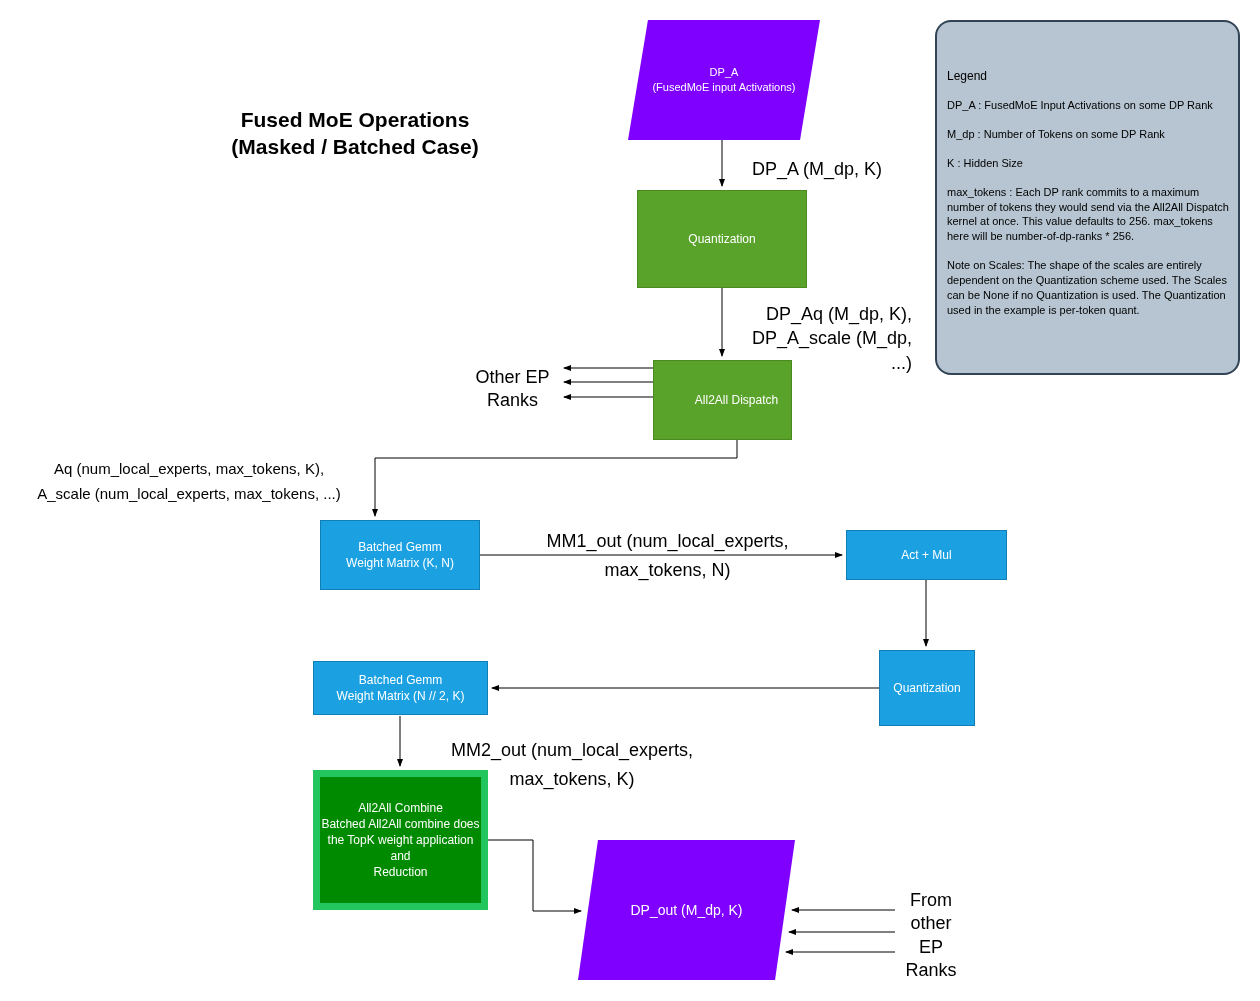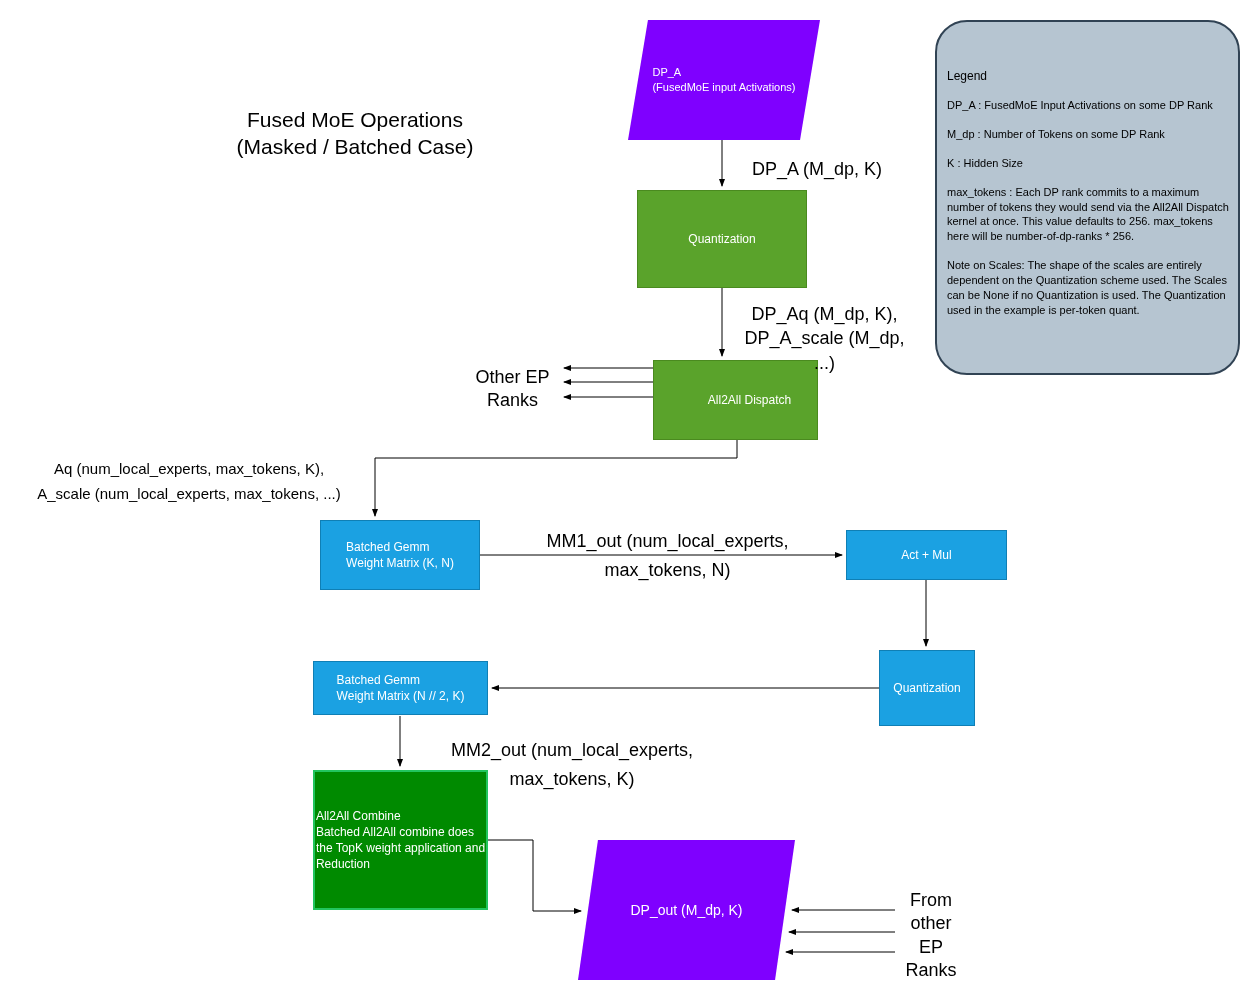--- a/index.html
+++ b/index.html
@@ -8,65 +8,65 @@
     width:1260px;height:1001px;
     font-family:"Liberation Sans", sans-serif;
     color:#000;
     overflow:hidden;
     background:#ffffff;
   }
   .arrows{position:absolute;left:0;top:0;z-index:1;}
   .node{
     position:absolute;z-index:2;
     display:flex;align-items:center;justify-content:center;
-    text-align:left;color:#ffffff;
+    text-align:center;color:#ffffff;
     font-size:12px;line-height:1.35;
     white-space:pre-line;
     box-sizing:border-box;
   }
   .rect-green{background:#5aa32b;border:1px solid #4a8a1f;}
   .rect-blue{background:#1ba1e2;border:1px solid #0f7fb5;}
-  .rect-darkgreen{background:#008a00;border:2px solid #22c55e;}
+  .rect-darkgreen{background:#008a00;border:7px solid #22c55e;}
   .para-purple{background:#7f00ff;}
   .node-dp-a{left:628px;top:20px;width:192px;height:120px;font-size:11px;
     clip-path:polygon(10.4% 0, 100% 0, 89.6% 100%, 0 100%);}
   .node-quant1{left:637px;top:190px;width:170px;height:98px;}
-  .node-dispatch{left:653px;top:360px;width:165px;height:80px;padding-left:28px;}
+  .node-dispatch{left:653px;top:360px;width:139px;height:80px;padding-left:28px;}
   .node-gemm1{left:320px;top:520px;width:160px;height:70px;}
   .node-actmul{left:846px;top:530px;width:161px;height:50px;}
   .node-quant2{left:879px;top:650px;width:96px;height:76px;}
   .node-gemm2{left:313px;top:661px;width:175px;height:54px;}
   .node-combine{left:313px;top:770px;width:175px;height:140px;}
   .node-dp-out{left:578px;top:840px;width:217px;height:140px;font-size:14px;
     clip-path:polygon(9.2% 0, 100% 0, 90.8% 100%, 0 100%);}
   .elabel{
     position:absolute;z-index:3;
     font-size:18px;line-height:1.6;
     white-space:pre-line;text-align:center;
   }
   .title{
     position:absolute;z-index:3;
     left:195px;top:106px;width:320px;
-    font-size:21px;font-weight:normal;line-height:1.3;
+    font-size:21px;font-weight:bold;line-height:1.3;
     text-align:center;white-space:pre-line;
   }
   .lbl-dpa{left:752px;top:155px;width:200px;text-align:left;}
-  .lbl-dpaq{left:737px;top:302px;width:175px;line-height:1.35;}
+  .lbl-dpaq{left:737px;top:302px;width:175px;line-height:1.35;text-align:right;}
   .lbl-other-ep{left:470px;top:366px;width:85px;line-height:1.25;}
   .lbl-aq{left:29px;top:457px;width:320px;font-size:15px;line-height:1.65;}
   .lbl-mm1{left:495px;top:527px;width:345px;}
   .lbl-am{left:592px;top:606px;width:330px;}
   .lbl-amq{left:508px;top:665px;width:345px;}
   .lbl-mm2{left:412px;top:736px;width:320px;}
   .lbl-from-ep{left:900px;top:889px;width:62px;line-height:1.3;}
   .legend{
     position:absolute;z-index:2;
     left:935px;top:20px;width:305px;height:355px;
     box-sizing:border-box;
-    background:#b6c5d1;border:2px solid #314354;border-radius:32px;
+    background:#b6c5d1;border:2px solid #314354;border-radius:16px;
     padding:46px 8px 18px 10px;
     font-size:11px;line-height:1.35;
   }
   .legend-title{margin:0 0 30px 8px;font-size:12px;}
   .legend p{margin:0 0 14px 0;}
   .legend p:last-child{margin-bottom:0;}
 </style>
 </head>
 <body>
 

